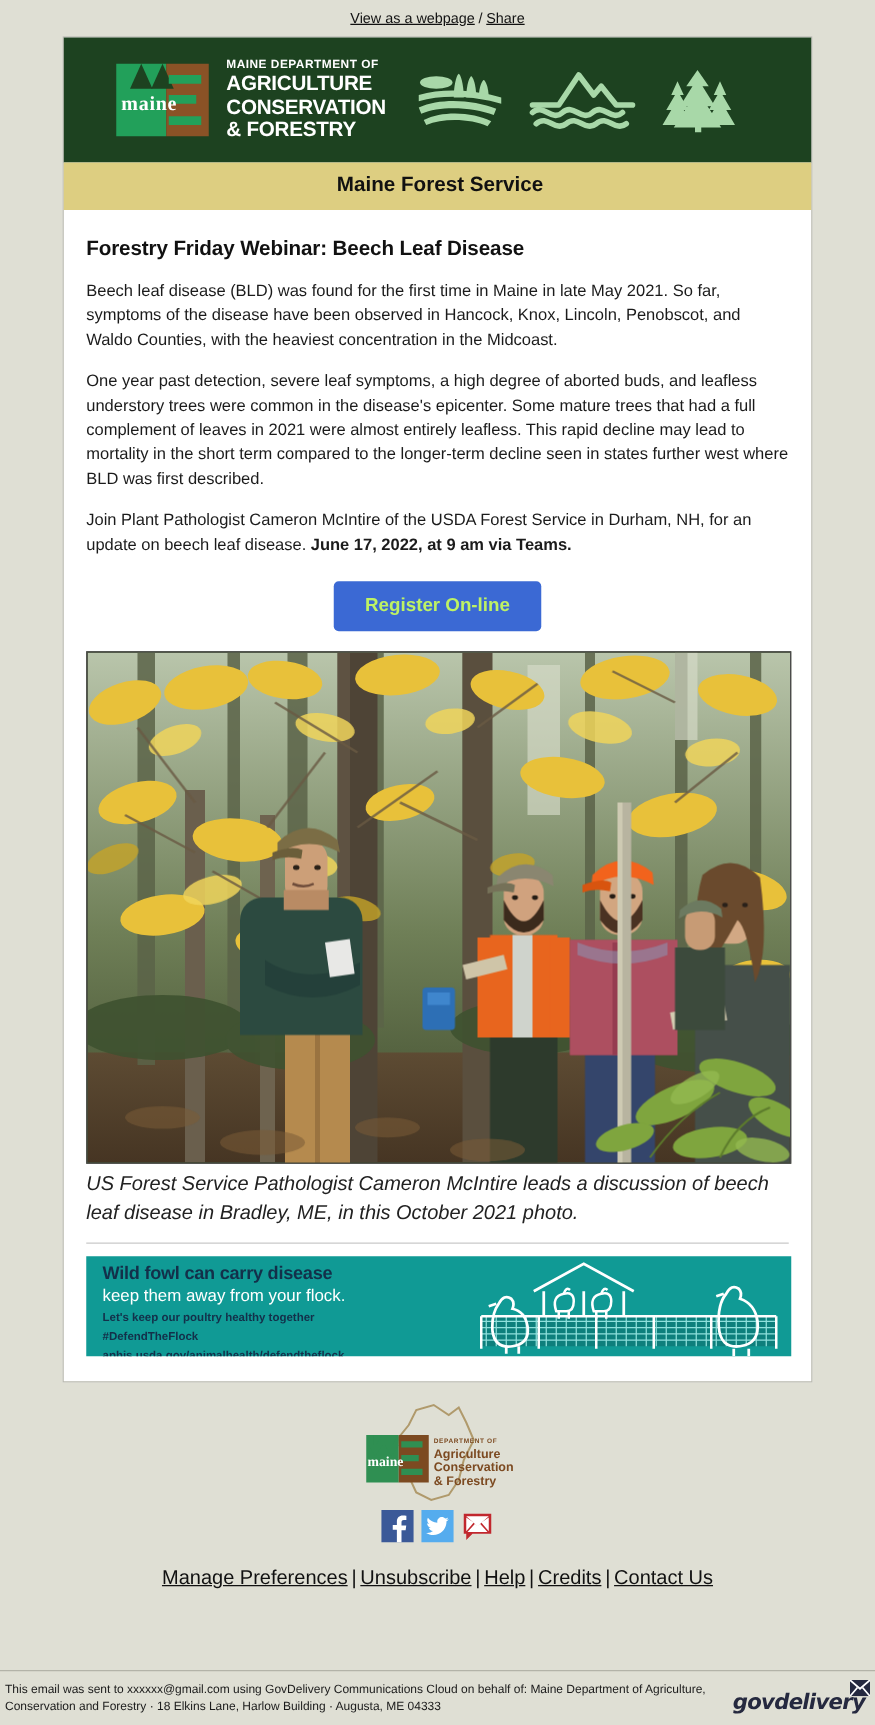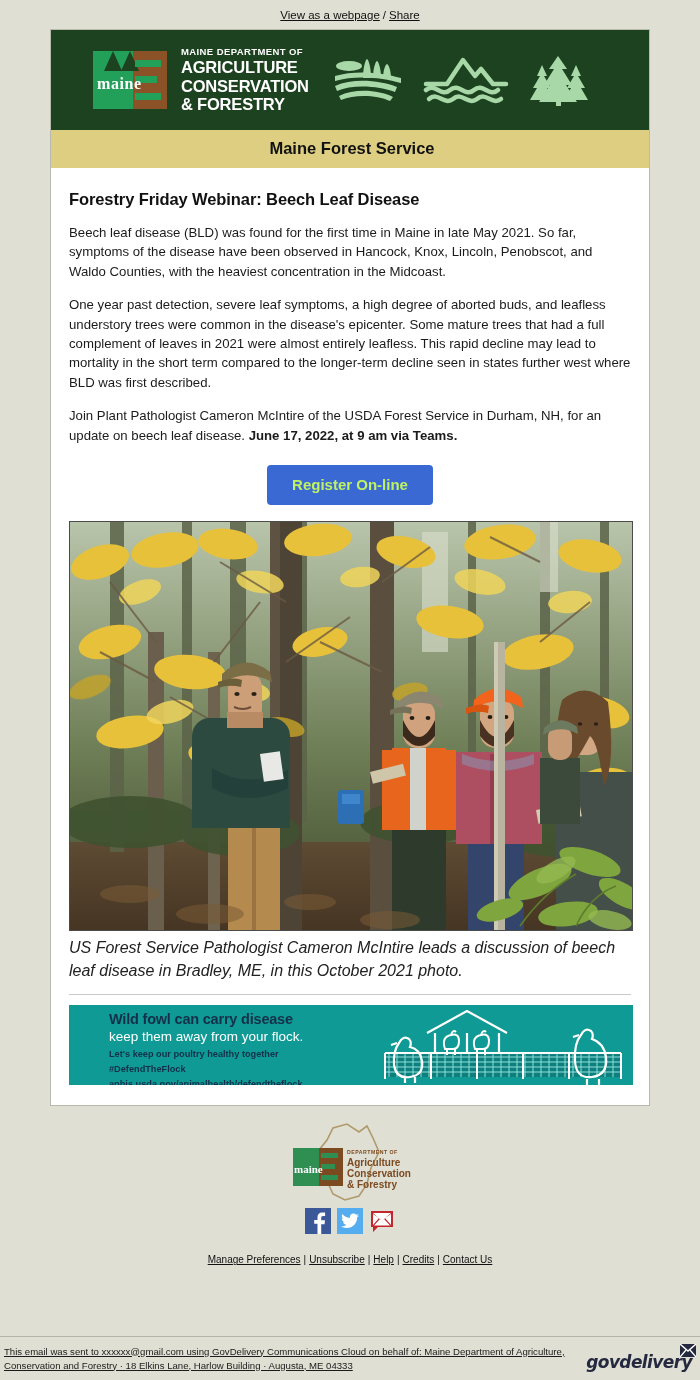--- a/index.html
+++ b/index.html
@@ -188,21 +188,21 @@
 
   
   .ad {
     width: 564px;
     height: 80px;
     background: #109a95;
     position: relative;
     overflow: hidden;
     margin-bottom: 20px;
   }
-  .ad-text { padding: 7px 0 0 40px; }
+  .ad-text { padding: 7px 0 0 13px; }
   .ad-l1 {
     color: #13304a;
     font-weight: 700;
     font-size: 14.5px;
     letter-spacing: -0.2px;
     line-height: 1.1;
   }
   .ad-l2 {
     color: #ffffff;
     font-size: 13.5px;
@@ -241,21 +241,21 @@
     justify-content: center;
     gap: 6px;
   }
   .social-icon {
     width: 26px;
     height: 26px;
     display: block;
   }
   .footer-links {
     margin-top: 20px;
-    font-size: 10px;
+    font-size: 16px;
     color: #111;
   }
   .footer-links a {
     color: #111;
     text-decoration: underline;
   }
   .footer-links .bar { padding: 0 3px; }
 
   
   .bottombar {
@@ -270,21 +270,20 @@
     justify-content: space-between;
     padding: 0 4px 0 4px;
     box-sizing: border-box;
   }
   .bottombar .legal {
     font-size: 9.6px;
     color: #1b1b1b;
     line-height: 1.45;
     max-width: 590px;
     text-align: left;
-    text-decoration: underline;
   }
   .gd-logo {
     display: flex;
     align-items: flex-start;
     position: relative;
     padding-right: 4px;
   }
   .gd-word {
     font-family: "DejaVu Sans", sans-serif;
     font-size: 17px;

